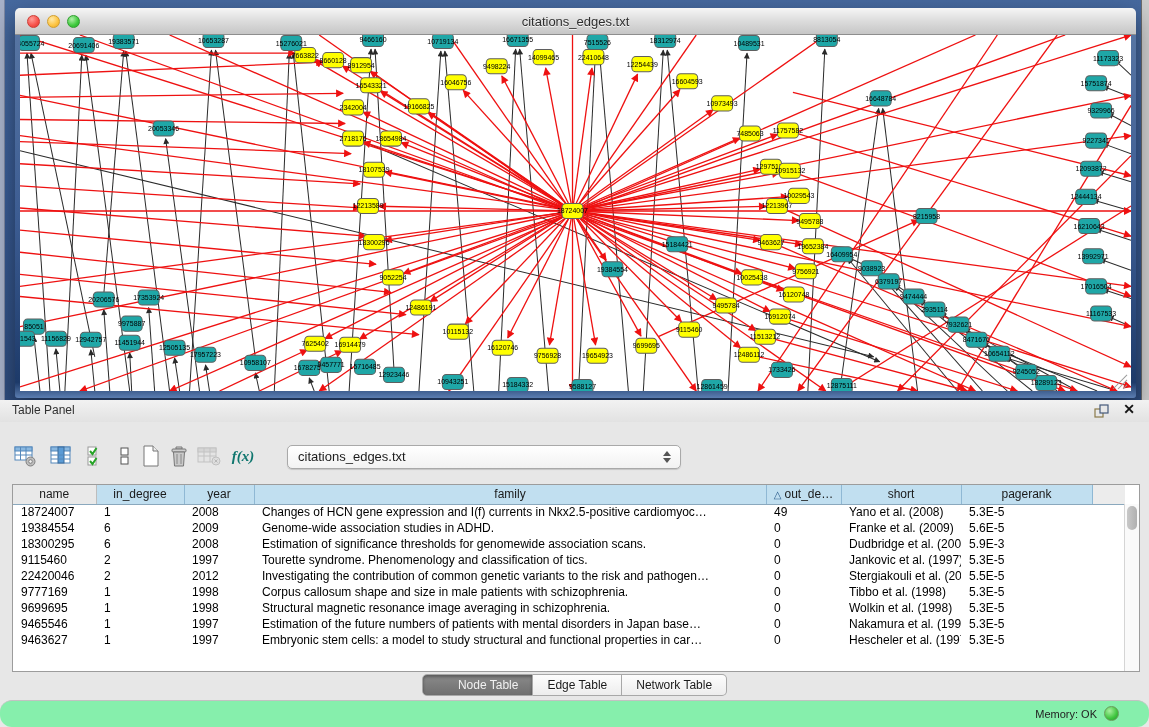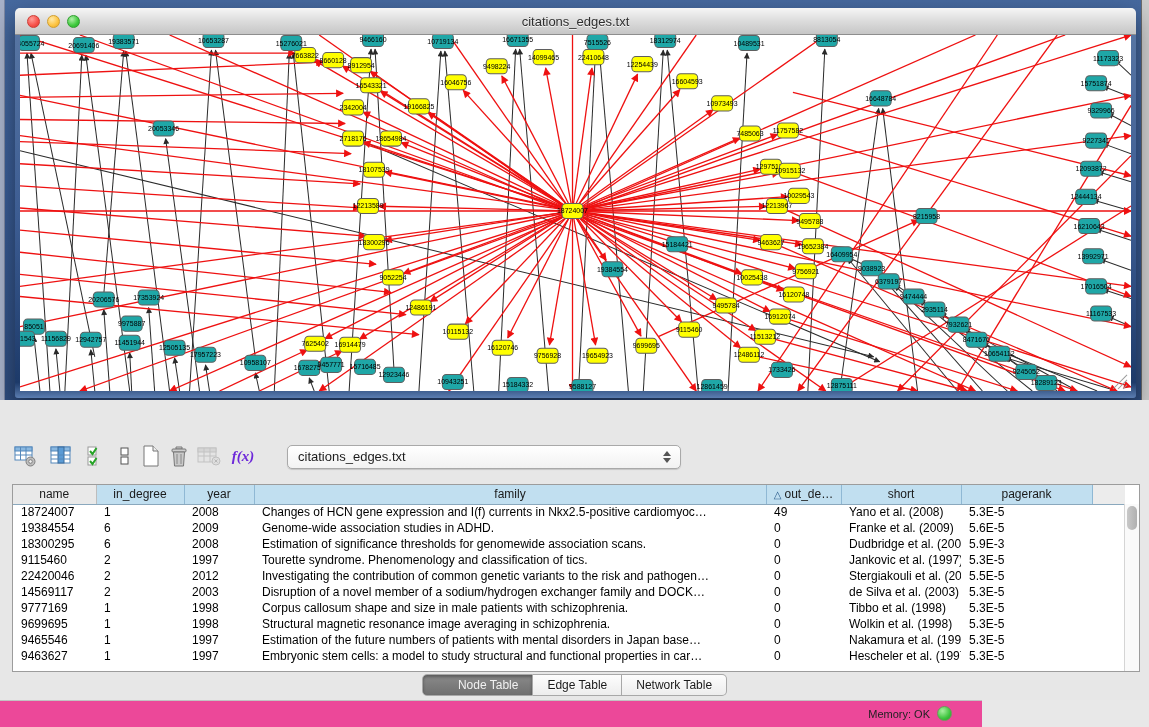--- a/index.html
+++ b/index.html
@@ -32,21 +32,21 @@
   
   .table-panel { position:absolute; left:0; top:400px; width:1149px; height:300px; background:#e7e7e7; }
   .panel-header { position:absolute; left:0; top:0; width:100%; height:22px;
                   background:linear-gradient(180deg,#f2f2f2,#e2e2e2); }
   .panel-title { position:absolute; left:12px; top:3px; font-size:12px; color:#303030; }
   .panel-float { position:absolute; right:40px; top:4px; width:15px; height:14px; cursor:pointer; }
   .panel-close { position:absolute; right:14px; top:1px; font-size:14px; font-weight:bold; color:#141414; cursor:pointer; }
 
   .toolbar { position:absolute; left:0; top:40px; width:100%; height:34px; }
   .tb-btn { position:absolute; width:26px; height:28px; top:2px; display:flex; align-items:center; justify-content:center; cursor:pointer; }
-  .fx { font-family:"Liberation Serif", serif; font-style:italic; font-weight:bold; font-size:15px; color:#6d28d9; }
+  .fx { font-family:"Liberation Serif", serif; font-style:italic; font-weight:bold; font-size:15px; color:#0f766e; }
   .combo { position:absolute; left:287px; top:5px; width:394px; height:24px; background:linear-gradient(180deg,#ffffff,#f2f2f2);
            border:1px solid #a9a9a9; border-radius:5px; box-shadow:0 1px 1px rgba(0,0,0,.15);
            font-size:13px; color:#1c1c1c; line-height:22px; padding-left:10px; cursor:pointer; }
   .combo-arrows { position:absolute; right:8px; top:3px; width:10px; height:18px; }
   .combo-arrows i { display:block; width:0; height:0; border-left:4px solid transparent; border-right:4px solid transparent; margin:2px auto; }
   .arr-up { border-bottom:5px solid #555; }
   .arr-dn { border-top:5px solid #555; }
 
   .table-wrap { position:absolute; left:12px; top:84px; width:1128px; height:188px; background:#fff; border:1px solid #9c9c9c; }
   table.grid { border-collapse:collapse; table-layout:fixed; width:1112px;padding-left:11px; }
@@ -64,22 +64,22 @@
   .seg { display:flex; height:22px; }
   .seg-btn { font-size:12px; line-height:20px; padding:0 14px; background:linear-gradient(180deg,#fdfdfd,#ededed);
              border:1px solid #a8a8a8; border-left:none; color:#1a1a1a; cursor:pointer;
              text-shadow:0 1px 0 rgba(255,255,255,.7); }
   .seg-btn:first-child { border-left:1px solid #a8a8a8; border-radius:5px 0 0 5px;padding-left:35px; }
   .seg-btn:last-child { border-radius:0 5px 5px 0;text-align:right; }
   .seg-btn.active { background:linear-gradient(180deg,#8a8a8a,#6f6f6f); color:#f1f1f1; text-shadow:none;
                     box-shadow:inset 0 2px 3px rgba(0,0,0,.35); }
 
   
-  .status-bar { position:absolute; left:0; top:700px; width:982px; height:27px; background:#ec4899;
-                border-top:1px solid #c2c2c2; }
+  .status-bar { position:absolute; left:0; top:700px; width:1149px; height:27px; background:#86efac;
+                border-top:1px solid #c2c2c2;border-radius:12px; }
   .mem-label { position:absolute; right:52px; top:7px; font-size:11px; color:#222; }
   .mem-dot { position:absolute; right:30px; top:5px; width:15px; height:15px; border-radius:50%;
              background:radial-gradient(circle at 35% 30%, #a8f0a0, #3ec53e 60%, #1e9a2a); border:1px solid #6a9a5a; cursor:pointer; }
 </style>
 </head>
 <body>
 
 <div class="screen">
 
   <div class="desktop"></div>
@@ -672,20 +672,28 @@
             <text x="863" y="65.5" text-anchor="middle" font-size="7" fill="#000" font-family="Liberation Sans, sans-serif">16648784</text>
           </g>
           <line x1="1096" y1="352" x2="1110" y2="338" stroke="#9a9a9a"></line>
           <line x1="1101" y1="352" x2="1110" y2="343" stroke="#9a9a9a"></line>
           <line x1="1106" y1="352" x2="1110" y2="348" stroke="#9a9a9a"></line>
         </svg>
     </div>
   </div>
 
   <div class="table-panel">
+    <div class="panel-header">
+      <span class="panel-title">Table Panel</span>
+      <svg class="panel-float" viewBox="0 0 15 14">
+        <rect x="1" y="5" width="8" height="8" fill="none" stroke="#8a7a4a" stroke-width="1.2"></rect>
+        <rect x="6" y="1" width="8" height="8" fill="#e8e8e8" stroke="#44597a" stroke-width="1.2"></rect>
+      </svg>
+      <span class="panel-close">✕</span>
+    </div>
 
     <div class="toolbar">
       <div class="tb-btn" style="left:12px">
         <svg width="24" height="24">
             <rect x="2" y="3" width="17" height="13" fill="#fff" stroke="#5588bb"></rect>
             <rect x="2" y="3" width="17" height="4" fill="#8ab8e0" stroke="#5588bb"></rect>
             <line x1="7.5" y1="3" x2="7.5" y2="16" stroke="#5588bb"></line>
             <line x1="13" y1="3" x2="13" y2="16" stroke="#5588bb"></line>
             <line x1="2" y1="11" x2="19" y2="11" stroke="#5588bb"></line>
             <circle cx="17.5" cy="17.5" r="4.5" fill="#bdbdbd" stroke="#808080"></circle>
@@ -822,30 +830,20 @@
               <td>22420046</td>
               <td>2</td>
               <td>2012</td>
               <td>Investigating the contribution of common genetic variants to the risk and pathogen…</td>
               <td>0</td>
               <td>Stergiakouli et al. (2012)</td>
               <td>5.5E-5</td>
               <td></td>
             </tr>
             <tr>
-              <td>14569117</td>
-              <td>2</td>
-              <td>2003</td>
-              <td>Disruption of a novel member of a sodium/hydrogen exchanger family and DOCK…</td>
-              <td>0</td>
-              <td>de Silva et al. (2003)</td>
-              <td>5.3E-5</td>
-              <td></td>
-            </tr>
-            <tr>
               <td>9777169</td>
               <td>1</td>
               <td>1998</td>
               <td>Corpus callosum shape and size in male patients with schizophrenia.</td>
               <td>0</td>
               <td>Tibbo et al. (1998)</td>
               <td>5.3E-5</td>
               <td></td>
             </tr>
             <tr>

